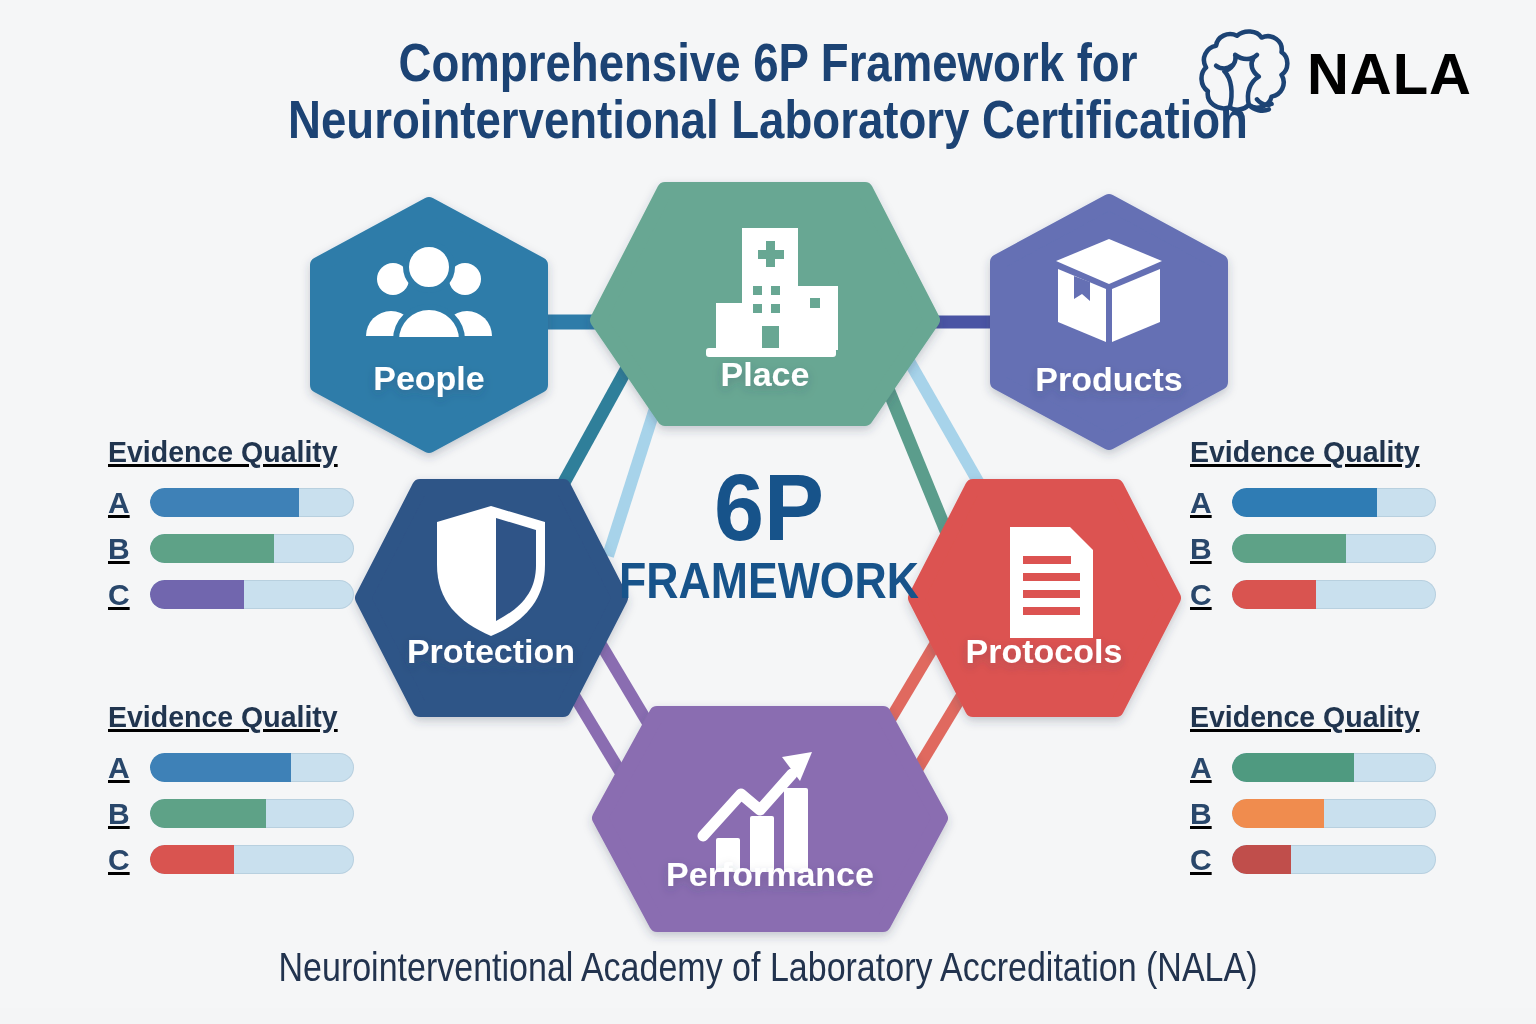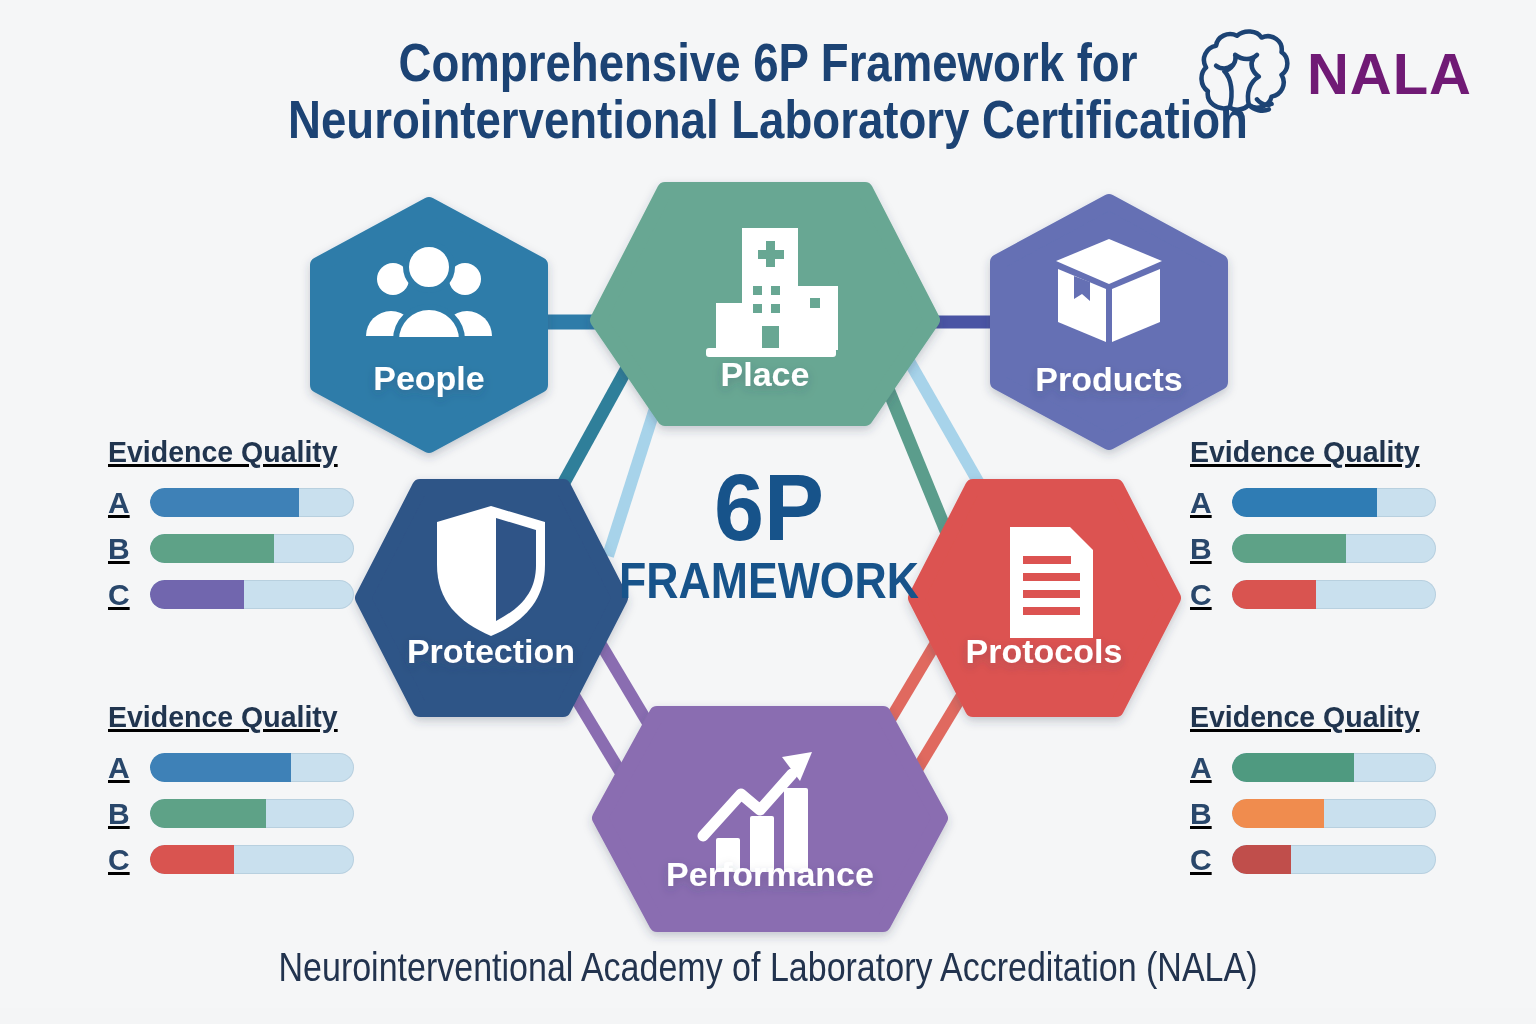--- a/index.html
+++ b/index.html
@@ -5,21 +5,21 @@
   html,body{margin:0;padding:0;}
   body{width:1536px;height:1024px;overflow:hidden;background:#f4f5f6;}
   .stage{position:relative;width:1536px;height:1008px;background:#f5f6f7;
          font-family:"Liberation Sans",sans-serif;}
 
   
   .title{position:absolute;top:34px;left:0;width:100%;text-align:center;
          color:#1c4374;font-weight:bold;font-size:53px;line-height:57px;
          transform:scaleX(.86);transform-origin:50% 0;}
   .logo{position:absolute;top:26px;right:64px;display:flex;align-items:center;gap:10px;}
-  .logo-text{font-size:58px;font-weight:bold;color:#701a75;letter-spacing:1px;}
+  .logo-text{font-size:58px;font-weight:bold;color:#000000;letter-spacing:1px;}
 
   
   .diagram{position:absolute;top:0;left:0;}
   .hexlabel{font-family:"Liberation Sans",sans-serif;font-size:34px;font-weight:bold;
             fill:#ffffff;text-anchor:middle;}
   .centerbig{font-family:"Liberation Sans",sans-serif;font-weight:bold;text-anchor:middle;}
 
   
   .panel{position:absolute;width:270px;text-decoration:underline;}
   .panel h3{margin:0 0 19px 0;font-size:30px;font-weight:bold;color:#21354f;

